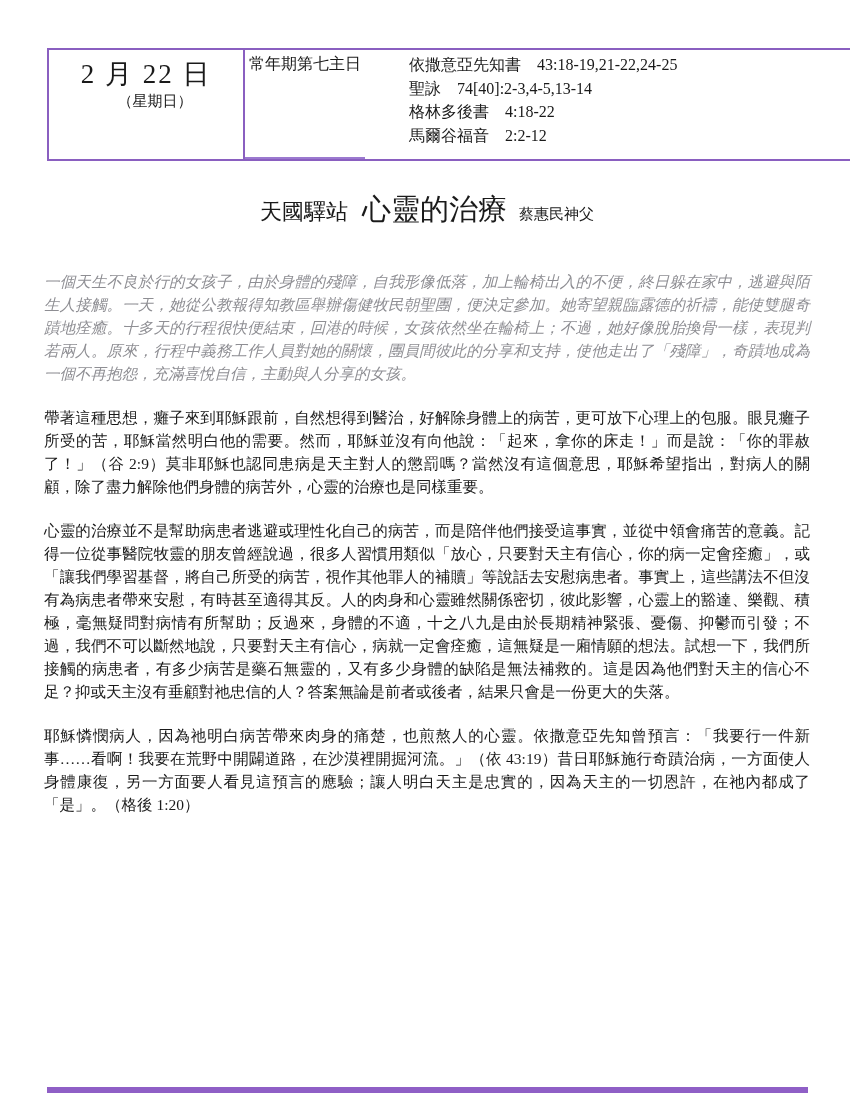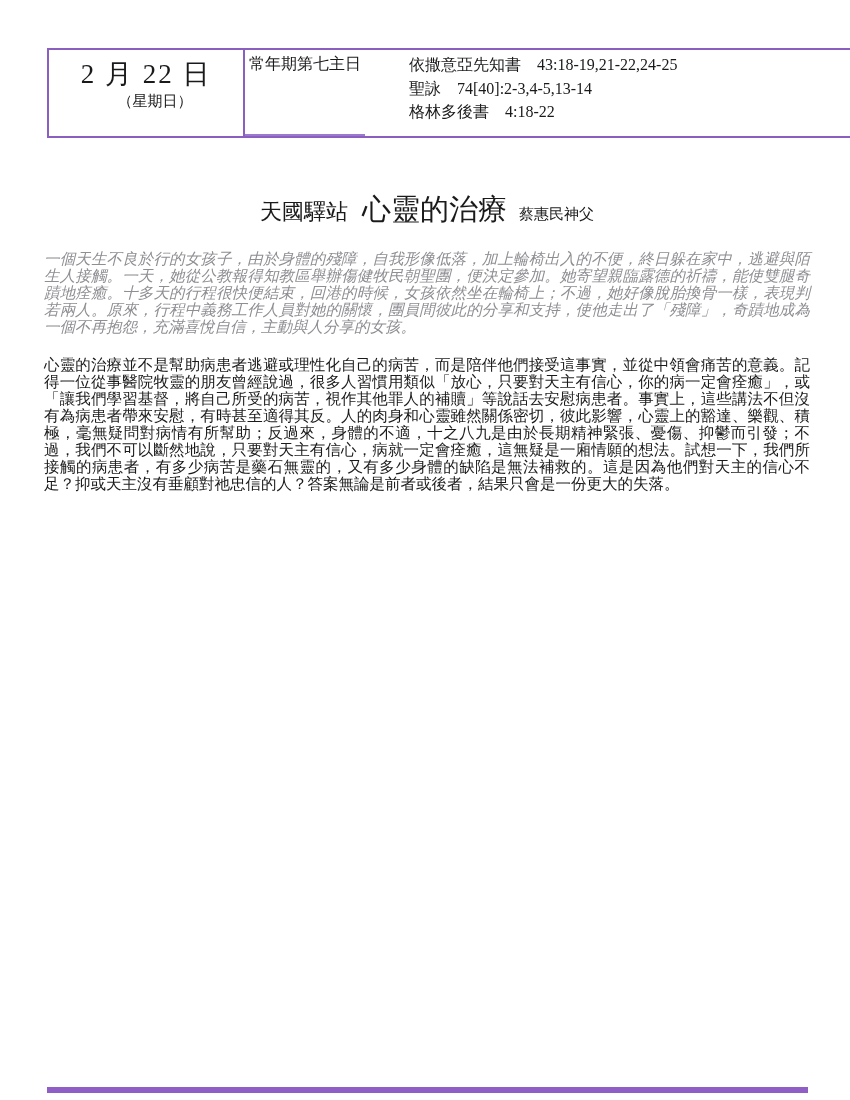--- a/index.html
+++ b/index.html
@@ -67,40 +67,40 @@
     white-space:nowrap;
   }
   
   .article{
     position:absolute;
     left:44px; top:190px;
     width:766px;
   }
   .article-title{
     text-align:center;
-    margin-bottom:20px;
+    margin-bottom:40px;
     white-space:nowrap;
   }
   .title-series{
     font-size:22px;
     vertical-align:baseline;
   }
   .title-main{
     font-size:29px;
     margin-left:10px;
     vertical-align:baseline;
   }
   .title-author{
     font-size:15px;
     margin-left:8px;
     vertical-align:baseline;
   }
   .para{
     font-size:15.5px;
-    line-height:17px;
+    line-height:23px;
     text-align:justify;
     margin-bottom:21px;
   }
   .para.intro{
     color:var(--intro-text);
     font-style:italic;
   }
   
   .footer-rule{
     position:absolute;
@@ -120,30 +120,33 @@
     <div class="date-cell">
       <div class="date-main">2 月 22 日</div>
       <div class="date-weekday">（星期日）</div>
     </div>
     <div class="feast-cell">
       <div class="feast-header">常年期第七主日</div>
       <div class="readings">
         <div class="reading-line">依撒意亞先知書　43:18-19,21-22,24-25</div>
         <div class="reading-line">聖詠　74[40]:2-3,4-5,13-14</div>
         <div class="reading-line">格林多後書　4:18-22</div>
+        <div class="reading-line">馬爾谷福音　2:2-12</div>
       </div>
     </div>
   </div>
 
   <div class="article">
     <div class="article-title">
       <span class="title-series">天國驛站</span>
       <span class="title-main">心靈的治療</span>
       <span class="title-author">蔡惠民神父</span>
     </div>
 
     <p class="para intro">一個天生不良於行的女孩子，由於身體的殘障，自我形像低落，加上輪椅出入的不便，終日躲在家中，逃避與陌生人接觸。一天，她從公教報得知教區舉辦傷健牧民朝聖團，便決定參加。她寄望親臨露德的祈禱，能使雙腿奇蹟地痊癒。十多天的行程很快便結束，回港的時候，女孩依然坐在輪椅上；不過，她好像脫胎換骨一樣，表現判若兩人。原來，行程中義務工作人員對她的關懷，團員間彼此的分享和支持，使他走出了「殘障」，奇蹟地成為一個不再抱怨，充滿喜悅自信，主動與人分享的女孩。</p>
+    <p class="para">帶著這種思想，癱子來到耶穌跟前，自然想得到醫治，好解除身體上的病苦，更可放下心理上的包服。眼見癱子所受的苦，耶穌當然明白他的需要。然而，耶穌並沒有向他說：「起來，拿你的床走！」而是說：「你的罪赦了！」（谷 2:9）莫非耶穌也認同患病是天主對人的懲罰嗎？當然沒有這個意思，耶穌希望指出，對病人的關顧，除了盡力解除他們身體的病苦外，心靈的治療也是同樣重要。</p>
     <p class="para">心靈的治療並不是幫助病患者逃避或理性化自己的病苦，而是陪伴他們接受這事實，並從中領會痛苦的意義。記得一位從事醫院牧靈的朋友曾經說過，很多人習慣用類似「放心，只要對天主有信心，你的病一定會痊癒」，或「讓我們學習基督，將自己所受的病苦，視作其他罪人的補贖」等說話去安慰病患者。事實上，這些講法不但沒有為病患者帶來安慰，有時甚至適得其反。人的肉身和心靈雖然關係密切，彼此影響，心靈上的豁達、樂觀、積極，毫無疑問對病情有所幫助；反過來，身體的不適，十之八九是由於長期精神緊張、憂傷、抑鬱而引發；不過，我們不可以斷然地說，只要對天主有信心，病就一定會痊癒，這無疑是一廂情願的想法。試想一下，我們所接觸的病患者，有多少病苦是藥石無靈的，又有多少身體的缺陷是無法補救的。這是因為他們對天主的信心不足？抑或天主沒有垂顧對祂忠信的人？答案無論是前者或後者，結果只會是一份更大的失落。</p>
+    <p class="para">耶穌憐憫病人，因為祂明白病苦帶來肉身的痛楚，也煎熬人的心靈。依撒意亞先知曾預言：「我要行一件新事……看啊！我要在荒野中開闢道路，在沙漠裡開掘河流。」（依 43:19）昔日耶穌施行奇蹟治病，一方面使人身體康復，另一方面要人看見這預言的應驗；讓人明白天主是忠實的，因為天主的一切恩許，在祂內都成了「是」。（格後 1:20）</p>
   </div>
 
   <div class="footer-rule"></div>
 
 </div>
 
 </body></html>

